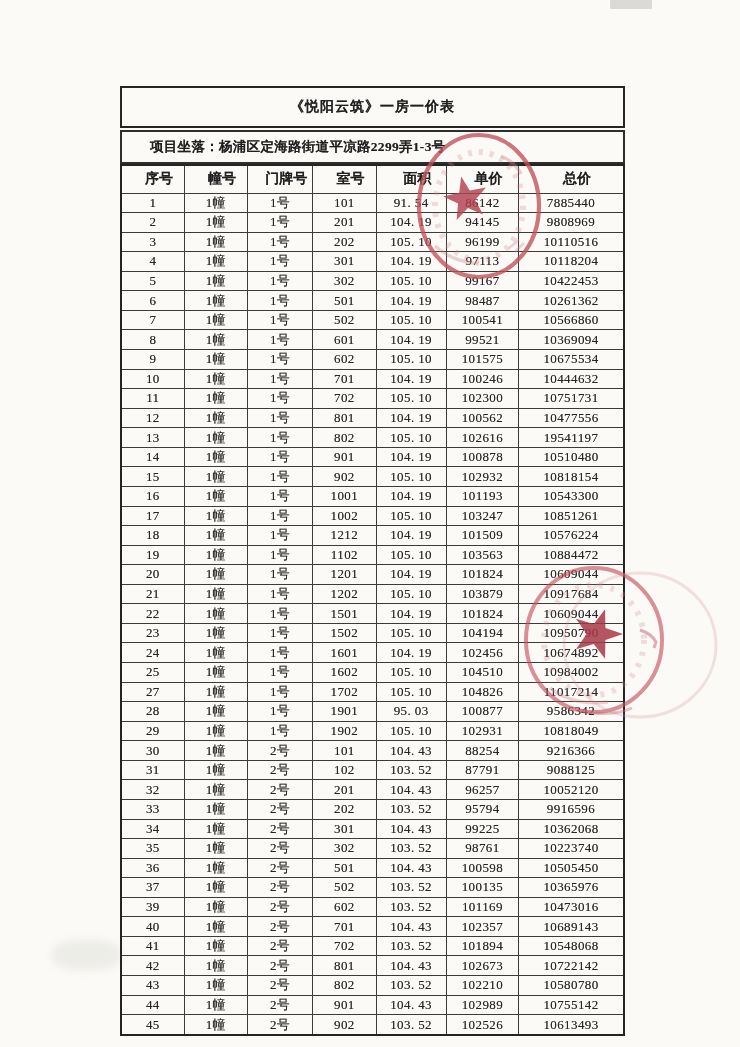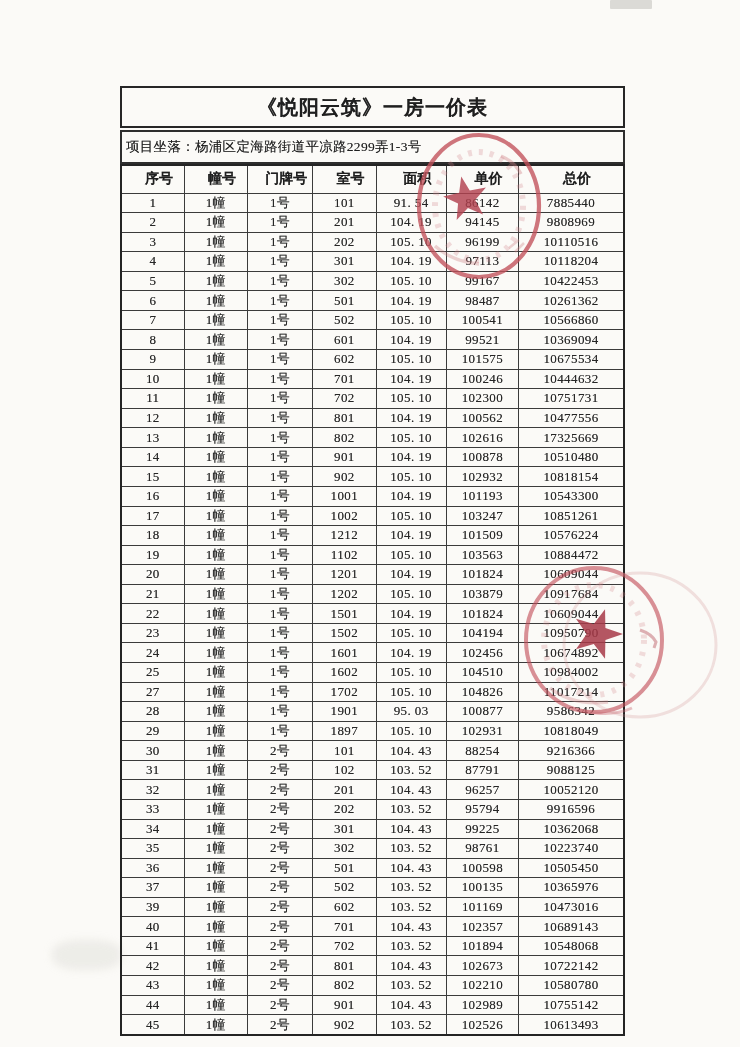--- a/index.html
+++ b/index.html
@@ -16,31 +16,32 @@
   .scan-smudge-bl{
     position:absolute;left:52px;top:940px;width:70px;height:30px;
     background:rgba(175,175,168,.18);filter:blur(4px);border-radius:40%;
   }
   .title-box{
     position:absolute;left:120px;top:86px;width:505px;height:42px;
     border:2.5px solid #262626;box-sizing:border-box;
     display:flex;align-items:center;justify-content:center;
   }
   .page-title{
-    font-size:20px;font-weight:bold;letter-spacing:1px;
+    font-size:14px;font-weight:bold;letter-spacing:1px;
     text-shadow:0 0 .6px rgba(30,30,30,.6);
   }
   .project-row{
     position:absolute;left:120px;top:130px;width:505px;height:34px;
     border:2px solid #2e2e2e;box-sizing:border-box;
     display:flex;align-items:center;padding-left:4px;
   }
   .project-text{
-    font-size:13.5px;font-weight:400;letter-spacing:.3px;
+    font-size:13.5px;font-weight:700;letter-spacing:.3px;
     text-shadow:0 0 .5px rgba(30,30,30,.5);
+    margin-left:24px;
   }
   table.price-table{
     position:absolute;left:120px;top:164px;width:505px;height:872px;
     border-collapse:collapse;table-layout:fixed;
     border:2.5px solid #242424;
   }
   table.price-table th, table.price-table td{
     border:1.7px solid #3b3b3b;
     text-align:center;vertical-align:middle;
     padding:0;overflow:hidden;white-space:nowrap;
@@ -197,21 +198,21 @@
         <td>100562</td>
         <td>10477556</td>
       </tr>
       <tr>
         <td>13</td>
         <td>1幢</td>
         <td>1号</td>
         <td>802</td>
         <td>105. 10</td>
         <td>102616</td>
-        <td>17325669</td>
+        <td>19541197</td>
       </tr>
       <tr>
         <td>14</td>
         <td>1幢</td>
         <td>1号</td>
         <td>901</td>
         <td>104. 19</td>
         <td>100878</td>
         <td>10510480</td>
       </tr>
@@ -329,21 +330,21 @@
         <td>1号</td>
         <td>1901</td>
         <td>95. 03</td>
         <td>100877</td>
         <td>9586342</td>
       </tr>
       <tr>
         <td>29</td>
         <td>1幢</td>
         <td>1号</td>
-        <td>1897</td>
+        <td>1902</td>
         <td>105. 10</td>
         <td>102931</td>
         <td>10818049</td>
       </tr>
       <tr>
         <td>30</td>
         <td>1幢</td>
         <td>2号</td>
         <td>101</td>
         <td>104. 43</td>

